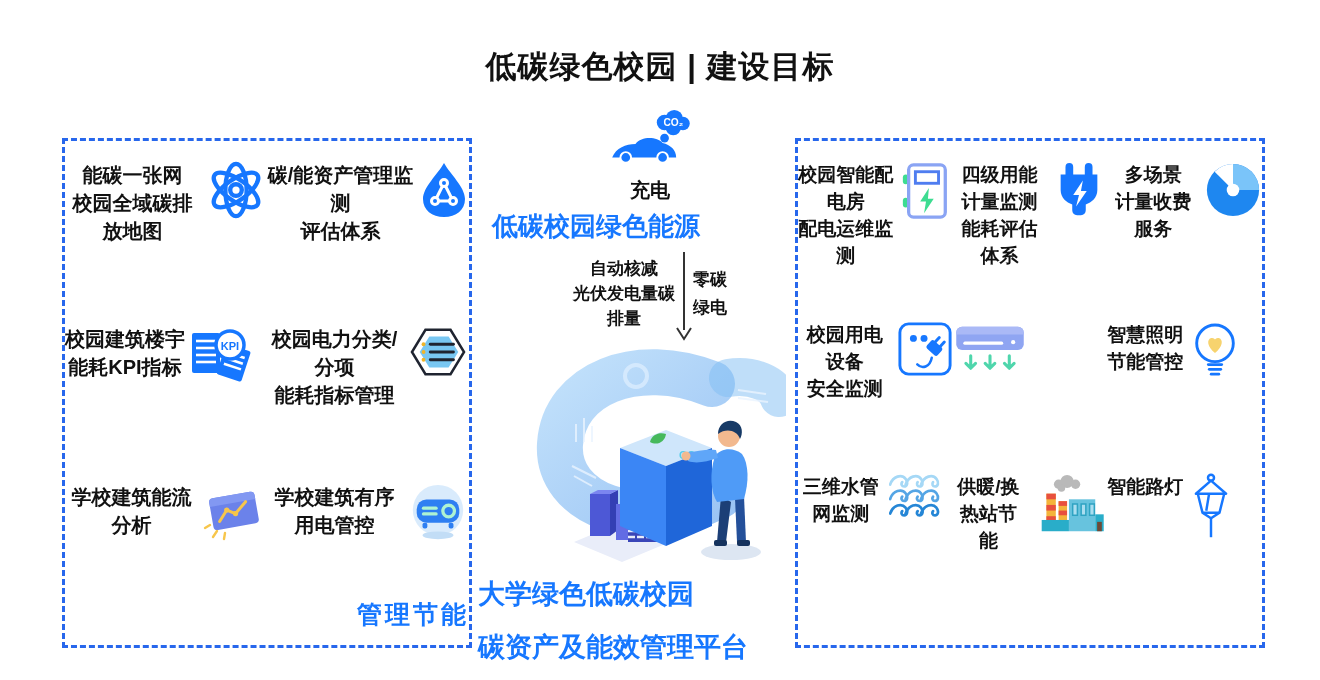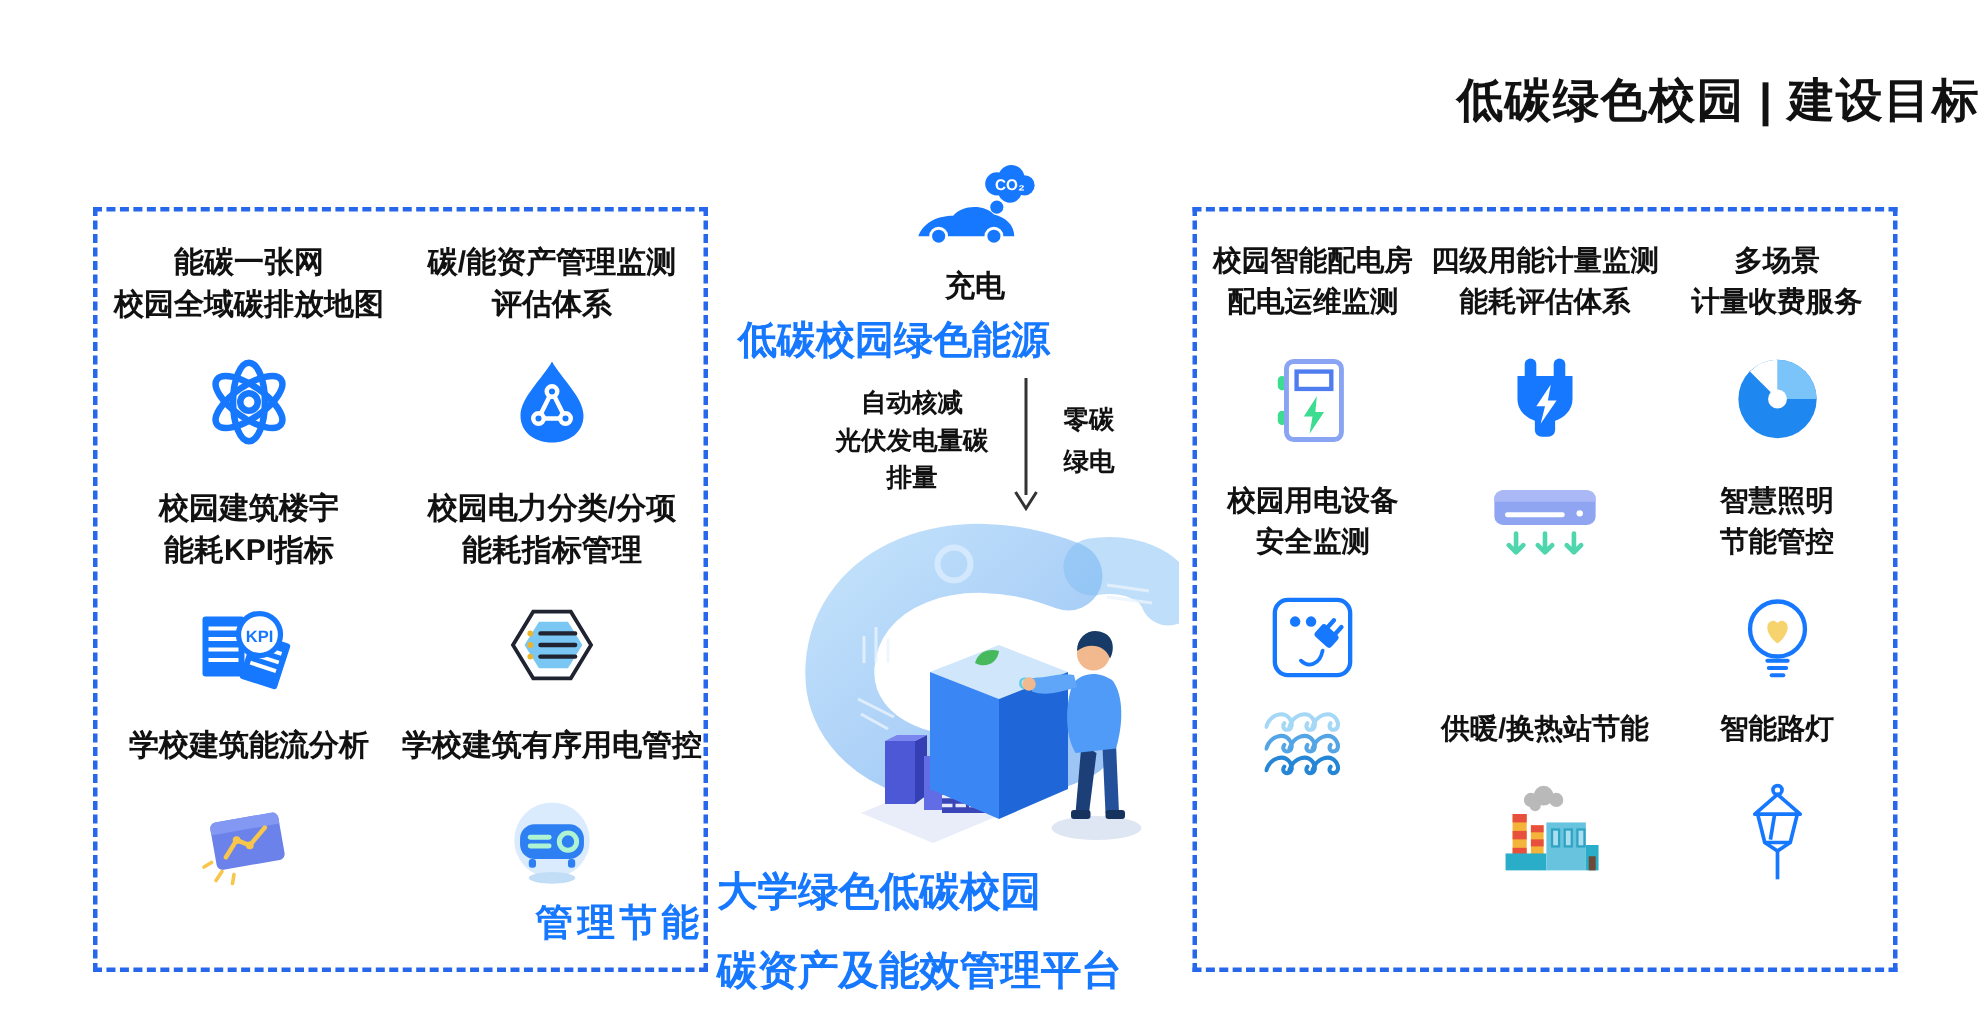--- a/index.html
+++ b/index.html
@@ -1,42 +1,42 @@
 <!DOCTYPE html>
 <html><head>
 <meta charset="utf-8">
 <style>
 *{margin:0;padding:0;box-sizing:border-box}
 html,body{width:1320px;height:680px}
 body{background:#fff;position:relative;overflow:hidden;color:#111;
      font-family:"Liberation Sans","DejaVu Sans",sans-serif}
-.title{position:absolute;top:46px;left:0;width:100%;text-align:right;
+.title{position:absolute;top:46px;left:0;width:100%;text-align:center;
        font-size:31px;font-weight:800;letter-spacing:1px}
 .panel{position:absolute;top:138px;height:510px;border:3px dashed #2767ec}
 .panel.left{left:62px;width:410px}
 .panel.right{left:795px;width:470px}
 .pgrid{display:grid;padding-top:20px}
 .left .pgrid{grid-template-columns:1fr 1fr;grid-template-rows:164px 158px 126px}
 .right .pgrid{grid-template-columns:1fr 1fr 1fr;grid-template-rows:160px 152px 126px}
-.feature{display:flex;flex-direction:column;align-items:center;gap:22px}
+.feature{display:flex;flex-direction:row;align-items:flex-start;gap:5px}
 .flabel{font-weight:800;text-align:center;white-space:pre-line}
 .left .flabel{font-size:20px;line-height:28px}
 .right .flabel{font-size:19px;line-height:27px}
 .right .pgrid .feature:nth-child(-n+6) .flabel{min-height:54px}
 .pfooter{position:absolute;bottom:14px;left:0;width:100%;text-align:right;
          font-size:25px;font-weight:800;color:#1677ff;letter-spacing:3px}
 .center-sources{position:absolute;top:108px;left:492px;width:316px;
                 display:flex;justify-content:center;gap:44px}
 .source{display:flex;flex-direction:column;align-items:center;
         justify-content:flex-end;gap:4px;height:96px}
 .source-label{font-size:20px;font-weight:800}
 .green-title{position:absolute;top:209px;left:492px;width:316px;text-align:left;
              font-size:26px;font-weight:800;color:#1677ff}
 .notes-row{position:absolute;top:250px;left:492px;width:316px;display:flex;
-           justify-content:center;align-items:flex-start;gap:16px}
+           justify-content:center;align-items:flex-start;gap:0}
 .note{font-size:17px;font-weight:800;text-align:center;white-space:pre-line;
       line-height:25px;padding-top:6px}
 .note.rightside{padding-top:16px;line-height:28px}
 .illustration{position:absolute;top:346px;left:516px}
 .platform-line{position:absolute;left:478px;width:344px;text-align:left;
                font-size:27px;font-weight:800;color:#1677ff}
 .platform-line.l1{top:576px}
 .platform-line.l2{top:629px}
 .ficon{display:flex;align-items:center;justify-content:center}
 </style>
@@ -360,20 +360,21 @@
           <g stroke="#1677ff" stroke-width="2.8" stroke-linecap="round">
             <line x1="21" y1="45" x2="35" y2="45"></line>
               <line x1="22" y1="50" x2="34" y2="50"></line>
               <line x1="24" y1="55" x2="32" y2="55"></line>
           </g>
         </svg>
       </div>
     </div>
 
     <div class="feature">
+      <div class="flabel">三维水管网监测</div>
       <div class="ficon">
         <svg width="64" height="54" viewBox="0 0 66 56">
           <defs>
               <path id="wc" d="M1 12 C4 3 13 1 17 6 C20 10 18.5 14 15.5 14 C13 14 12 11.5 13.5 9.5" fill="none" stroke-linecap="round"></path>
             </defs>
           <g stroke="#a5d8f6" stroke-width="2.8" fill="none">
               <use href="#wc"></use>
               <use href="#wc" x="16"></use>
               <use href="#wc" x="32"></use>
             </g>

